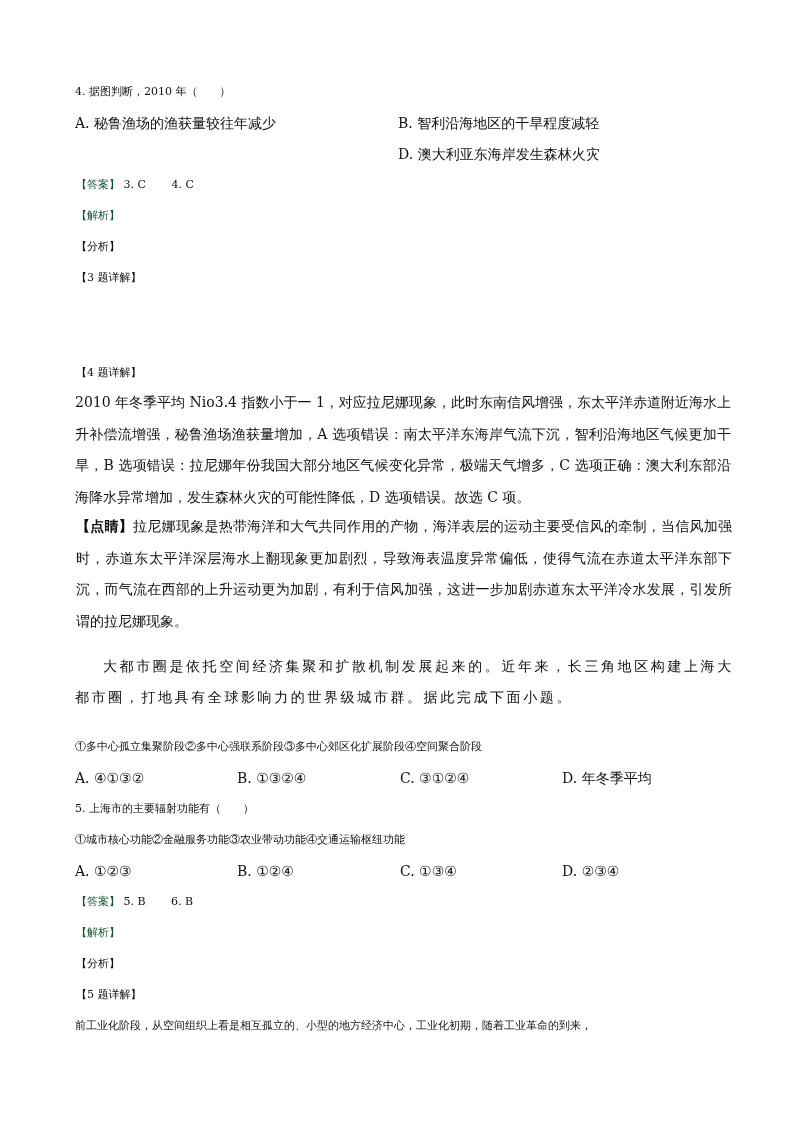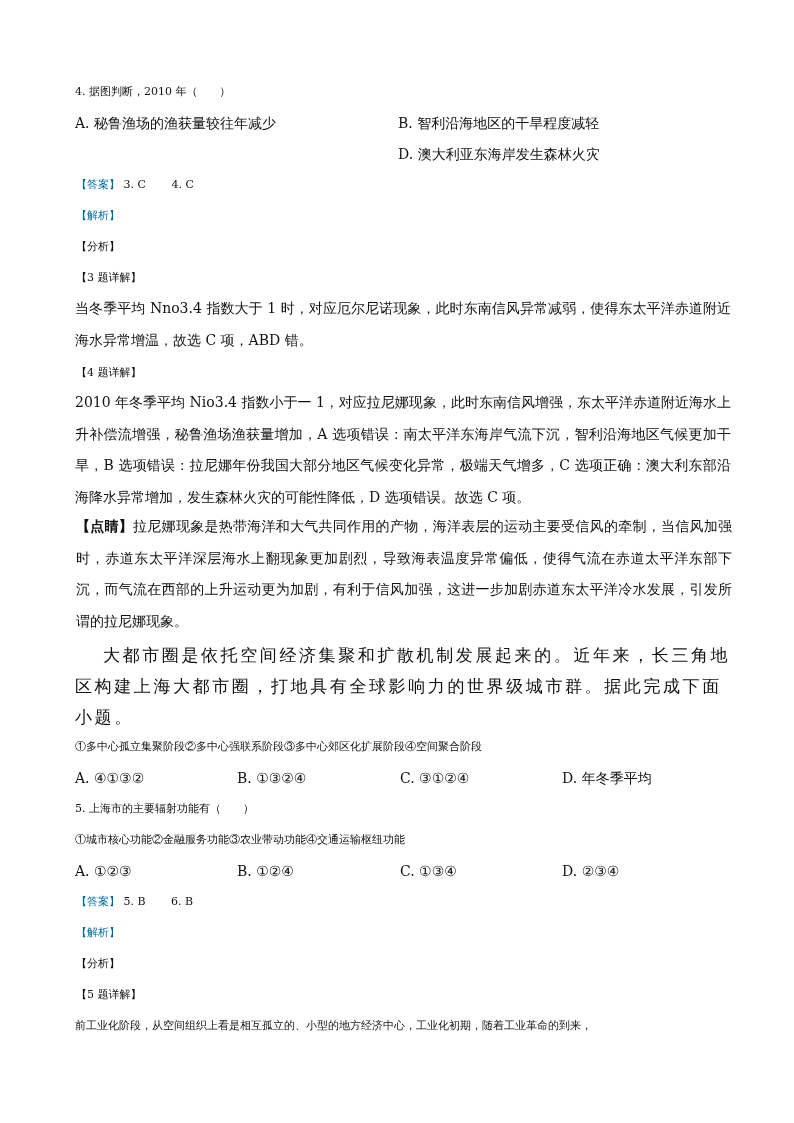--- a/index.html
+++ b/index.html
@@ -2,24 +2,24 @@
 <html><head>
 <meta charset="utf-8">
 <style>
   html, body { margin: 0; padding: 0; background: #ffffff; }
   body { width: 794px; height: 1123px; position: relative; overflow: hidden;
          font-family: "DejaVu Serif", "Liberation Serif", serif; color: #111; }
   .page { position: absolute; left: 0; top: 0; width: 794px; height: 1123px; }
   .line { position: absolute; left: 75px; font-size: 11px; line-height: 18px; white-space: nowrap; }
   .para { position: absolute; left: 75px; width: 656px; font-size: 14px; line-height: 31.5px; text-align: justify; text-align-last: left; }
   .opt { position: absolute; font-size: 14px; line-height: 18px; white-space: nowrap; }
-  .blue { color: #0369a1; }
+  .blue { color: #14532d; }
   .bold { font-weight: bold; }
-  .kai { position: absolute; left: 75px; width: 660px; font-size: 17px; line-height: 31px; letter-spacing: 2.6px;
-         font-family: "DejaVu Serif", serif; text-indent: 28px; }
+  .kai { position: absolute; left: 75px; width: 660px; font-size: 14px; line-height: 31px; letter-spacing: 2.6px;
+         font-family: "DejaVu Serif", serif; text-indent: 28px; margin-top: 11px; }
   .answer-sp { display: inline-block; width: 22px; }
 </style>
 </head>
 <body>
 
 <div class="page">
 
   <div class="line" style="top:83px">4. 据图判断，2010 年（　　）</div>
   <div class="opt" style="left:398px;top:114px">B. 智利沿海地区的干旱程度减轻</div>
   <div class="opt" style="left:75px;top:114px">A. 秘鲁渔场的渔获量较往年减少</div>
@@ -27,21 +27,20 @@
 
   <div class="line" style="top:176px;left:76px">
     <span class="blue">【答案】</span>
     <span>3. C</span><span class="answer-sp"></span>
     <span>4. C</span>
   </div>
 
   <div class="line blue" style="top:207px;left:76px">【解析】</div>
   <div class="line" style="top:238px;left:76px">【分析】</div>
   <div class="line" style="top:269px;left:76px">【3 题详解】</div>
-  <div class="para" style="top:293px">当冬季平均 Nno3.4 指数大于 1 时，对应厄尔尼诺现象，此时东南信风异常减弱，使得东太平洋赤道附近海水异常增温，故选 C 项，ABD 错。</div>
 
   <div class="line" style="top:364px;left:76px">【4 题详解】</div>
   <div class="para" style="top:387px">2010 年冬季平均 Nio3.4 指数小于一 1，对应拉尼娜现象，此时东南信风增强，东太平洋赤道附近海水上升补偿流增强，秘鲁渔场渔获量增加，A 选项错误：南太平洋东海岸气流下沉，智利沿海地区气候更加干旱，B 选项错误：拉尼娜年份我国大部分地区气候变化异常，极端天气增多，C 选项正确：澳大利东部沿海降水异常增加，发生森林火灾的可能性降低，D 选项错误。故选 C 项。</div>
 
   <div class="para" style="top:511px;left:76px">
     <span class="bold">【点睛】</span><span>拉尼娜现象是热带海洋和大气共同作用的产物，海洋表层的运动主要受信风的牵制，当信风加强时，赤道东太平洋深层海水上翻现象更加剧烈，导致海表温度异常偏低，使得气流在赤道太平洋东部下沉，而气流在西部的上升运动更为加剧，有利于信风加强，这进一步加剧赤道东太平洋冷水发展，引发所谓的拉尼娜现象。</span>
   </div>
 
   <div class="kai" style="top:640px">大都市圈是依托空间经济集聚和扩散机制发展起来的。近年来，长三角地区构建上海大都市圈，打地具有全球影响力的世界级城市群。据此完成下面小题。</div>
 

